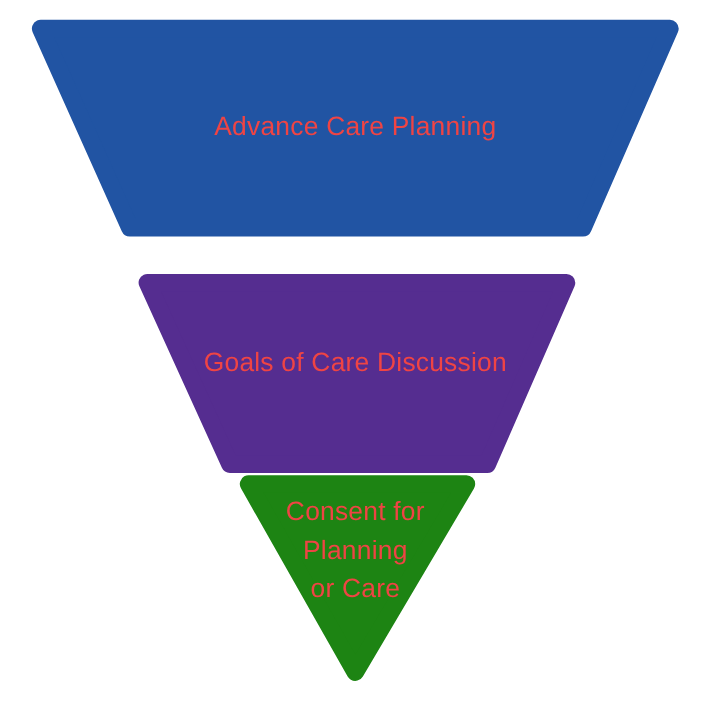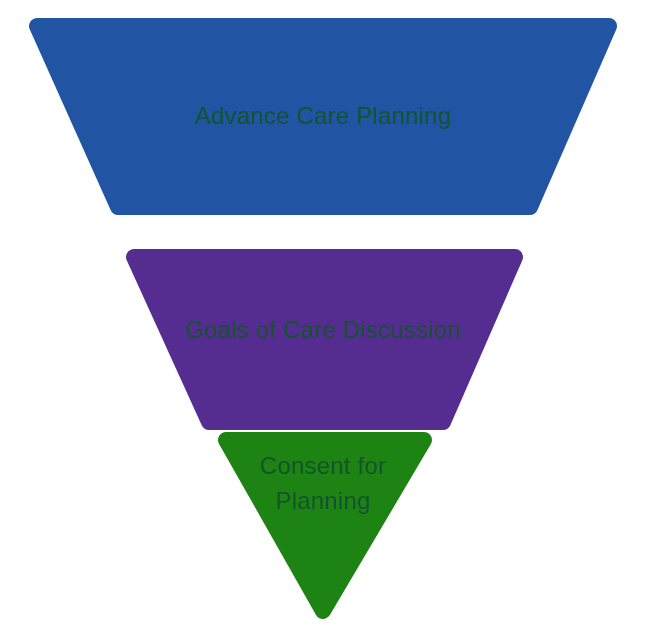--- a/index.html
+++ b/index.html
@@ -24,21 +24,21 @@
   }
   .funnel-svg polygon {
     stroke-width: 16;
     stroke-linejoin: round;
   }
   .label {
     position: absolute;
     left: 0;
     width: 646px;
     text-align: center;
-    color: #14532d;
+    color: #ef4444;
     font-size: 24px;
     letter-spacing: 0.2px;
     user-select: none;
   }
   .label-top {
     top: 100px;
     line-height: 32px;
   }
   .label-middle {
     top: 314px;
@@ -60,15 +60,16 @@
     <polygon points="226,440 424,440 323,611" fill="#1D8413" stroke="#1D8413"></polygon>
   </svg>
 
   <div class="label label-top">Advance Care Planning</div>
 
   <div class="label label-middle">Goals of Care Discussion</div>
 
   <div class="label label-bottom">
     <div>Consent for</div>
     <div>Planning</div>
+    <div>or Care</div>
   </div>
 
 </div>
 
 </body></html>

